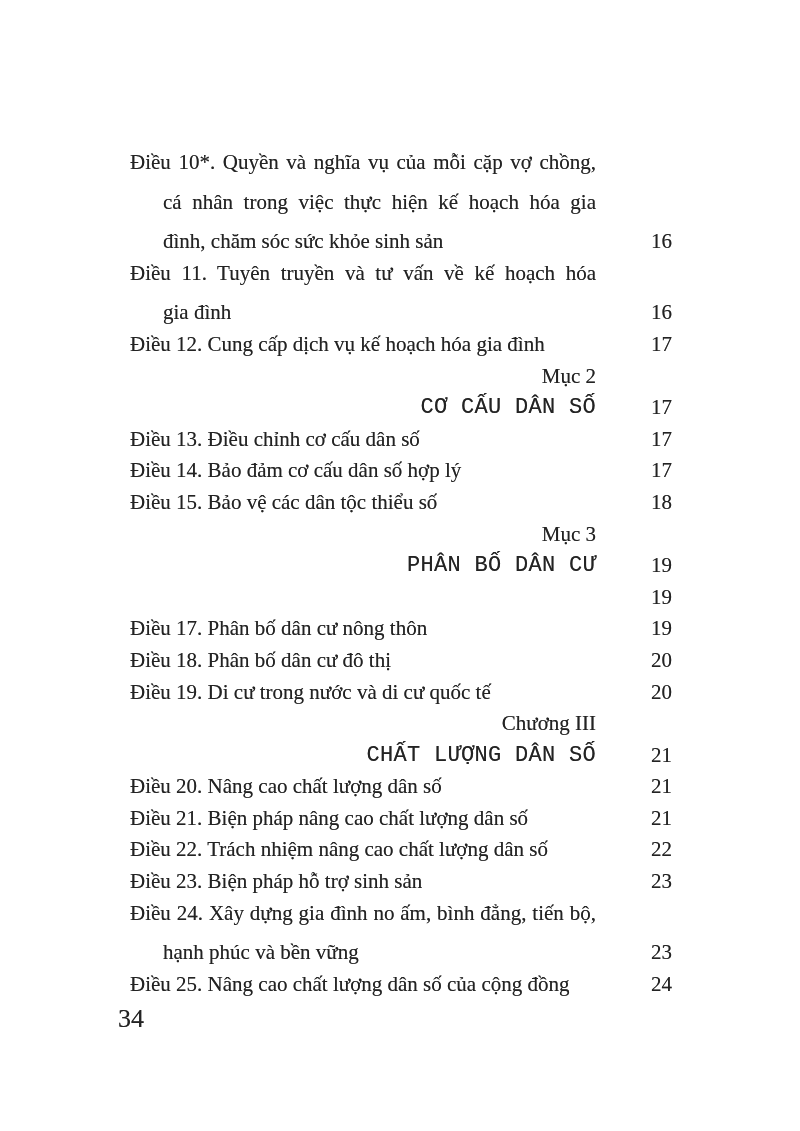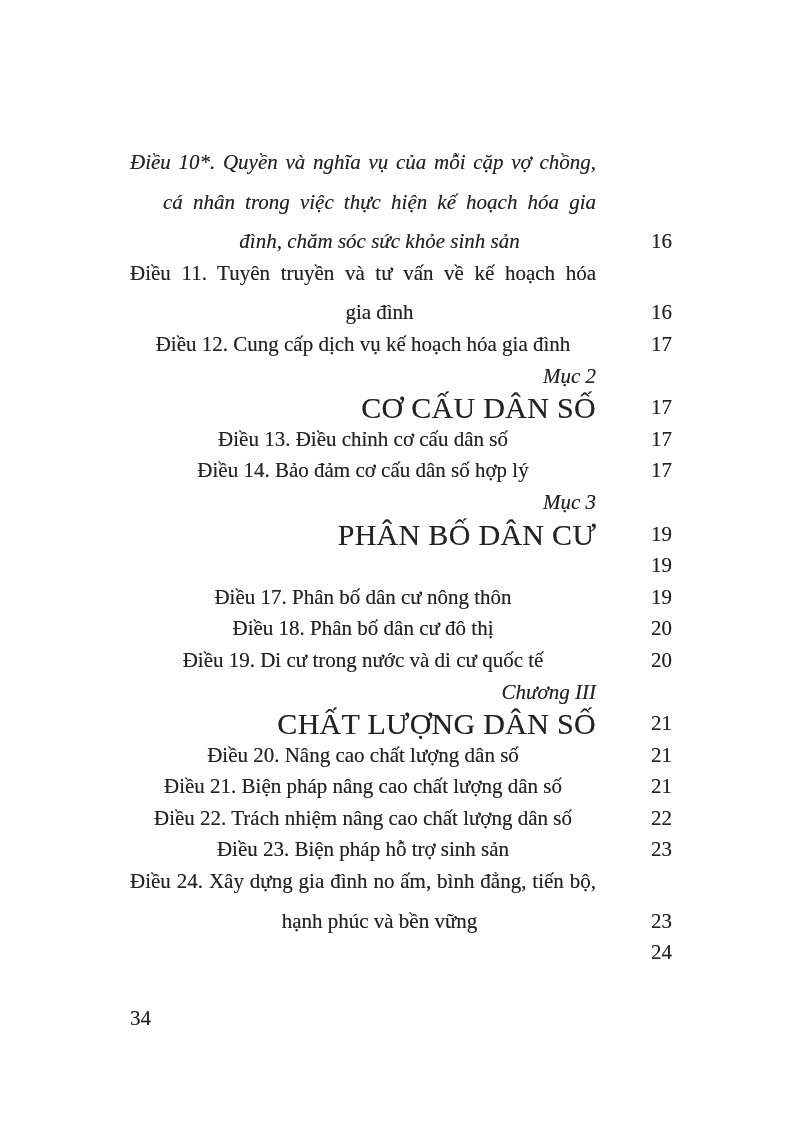--- a/index.html
+++ b/index.html
@@ -25,37 +25,36 @@
     position: relative;
     height: 31.6px;
     line-height: 31.6px;
     font-size: 21px;
     white-space: nowrap;
   }
   .txt {
     display: block;
     width: 466px;
     white-space: normal;
-    text-align: center;
   }
   .cont   { padding-left: 33px; margin-top: 8px; }
   .just   { text-align: justify; text-align-last: justify; }
   .center { text-align: right; }
-  .it     { font-style: italic; }
-  .title  { font-size: 30px; letter-spacing: 0.3px; }
+  .it     { }
+  .title  { font-size: 22px; letter-spacing: 0.3px; font-family: Liberation Mono, monospace; }
   .pg {
     position: absolute;
     right: 0; top: 0;
     line-height: 31.6px;
     font-size: 21px;
   }
   .folio {
     position: absolute;
-    left: 130px; top: 1003px;
-    font-size: 21px;
+    left: 118px; top: 1003px;
+    font-size: 26px;
     line-height: 31.6px;
   }
 </style>
 </head>
 <body>
 
 <div class="page">
   <div class="toc" id="toc">
       <div class="line">
         <span class="txt just it">Điều 10*. Quyền và nghĩa vụ của mỗi cặp vợ chồng,</span>
@@ -85,20 +84,24 @@
         <span class="txt center title">CƠ CẤU DÂN SỐ</span>
         <span class="pg">17</span>
       </div>
       <div class="line">
         <span class="txt">Điều 13. Điều chỉnh cơ cấu dân số</span>
         <span class="pg">17</span>
       </div>
       <div class="line">
         <span class="txt">Điều 14. Bảo đảm cơ cấu dân số hợp lý</span>
         <span class="pg">17</span>
+      </div>
+      <div class="line">
+        <span class="txt">Điều 15. Bảo vệ các dân tộc thiểu số</span>
+        <span class="pg">18</span>
       </div>
       <div class="line">
         <span class="txt center it">Mục 3</span>
       </div>
       <div class="line">
         <span class="txt center title">PHÂN BỐ DÂN CƯ</span>
         <span class="pg">19</span>
       </div>
       <div class="line">
         <span class="pg">19</span>
@@ -139,17 +142,18 @@
         <span class="pg">23</span>
       </div>
       <div class="line">
         <span class="txt just">Điều 24. Xây dựng gia đình no ấm, bình đẳng, tiến bộ,</span>
       </div>
       <div class="line">
         <span class="txt cont">hạnh phúc và bền vững</span>
         <span class="pg">23</span>
       </div>
       <div class="line">
+        <span class="txt">Điều 25. Nâng cao chất lượng dân số của cộng đồng</span>
         <span class="pg">24</span>
       </div>
     </div>
   <div class="folio">34</div>
 </div>
 
 </body></html>

